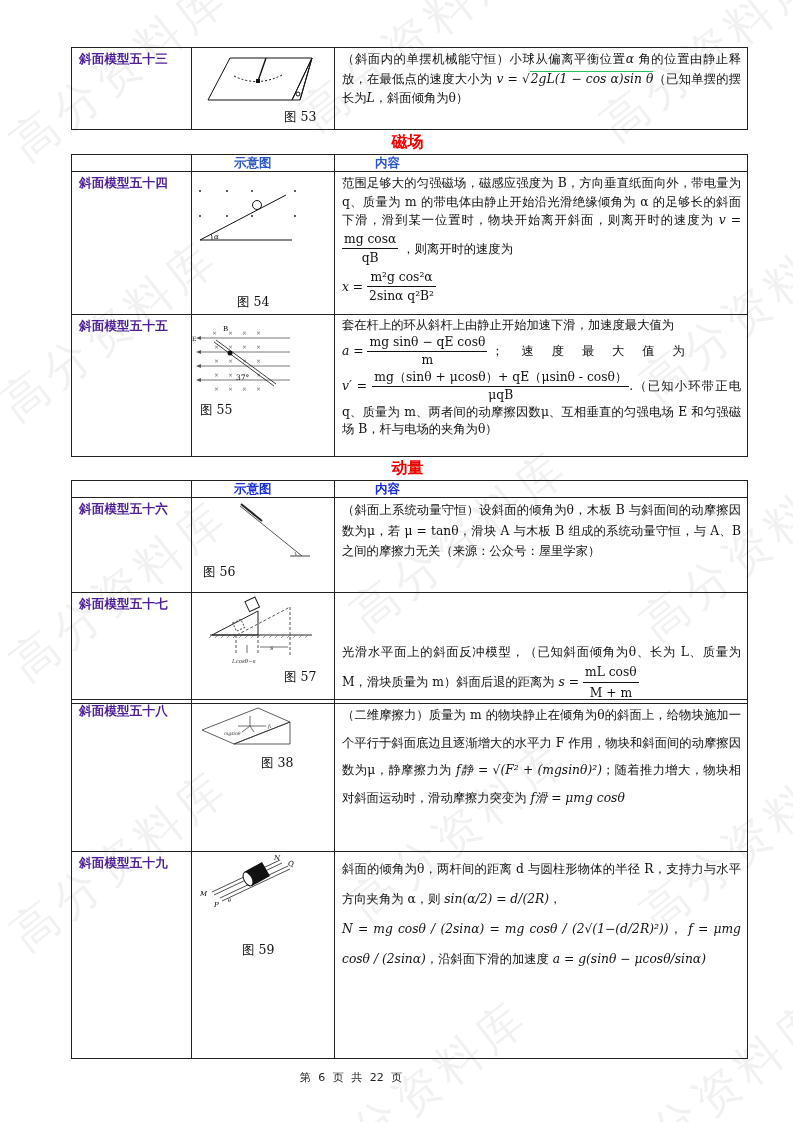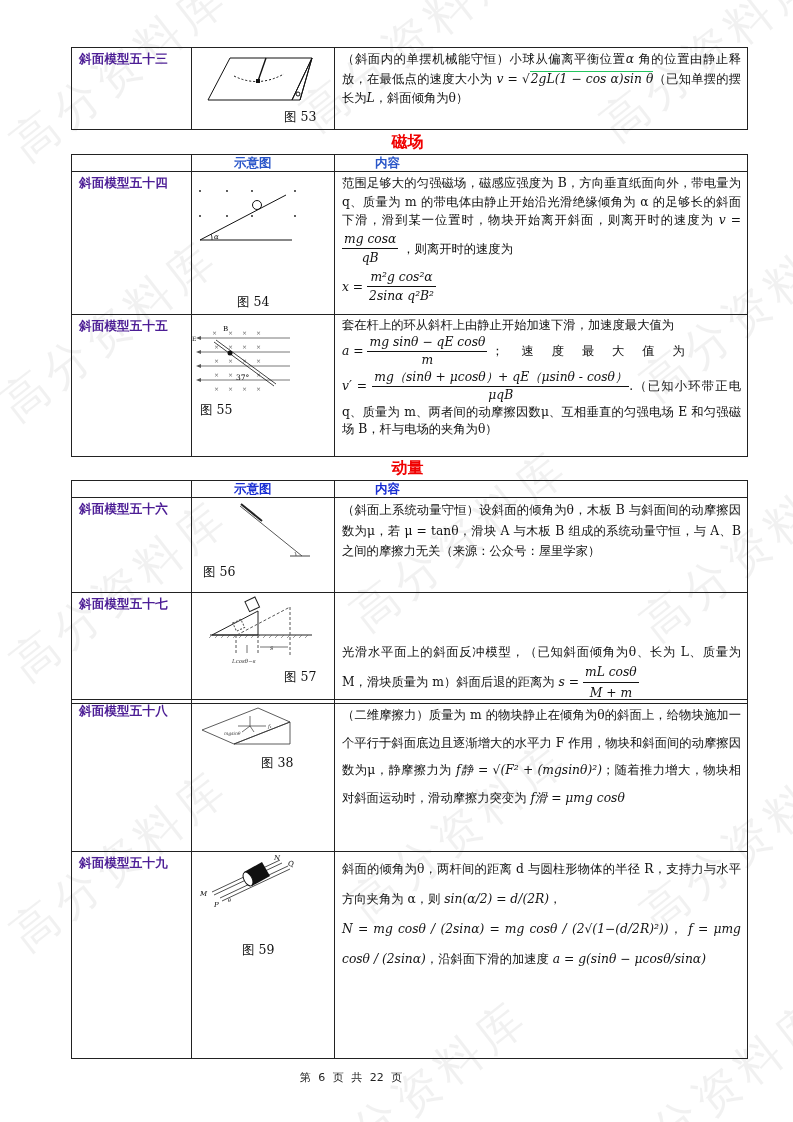--- a/index.html
+++ b/index.html
@@ -13,21 +13,21 @@
   .label { color: #4c1d95; font-weight: bold; font-family: "DejaVu Sans", sans-serif; font-size: 12.5px;
            padding: 3px 0 0 7px; letter-spacing: 0.2px; }
   .hdr { color: #2b57c9; font-weight: bold; font-family: "DejaVu Sans", sans-serif; font-size: 12.5px; height: 16px; line-height: 16px; }
   .hdr2 { padding-left: 42px; } .hdr3 { padding-left: 40px; }
   .hdr.blue2 { color: #1a2fd4; }
   .section { position: absolute; left: 71px; width: 673px; text-align: center; color: #f00000;
              font-weight: bold; font-family: "DejaVu Sans", sans-serif; font-size: 16px; }
   .txt { font-size: 12.3px; line-height: 19.5px; padding: 2px 6px 0 7px; text-align: justify; }
   .fig { position: relative; height: 100%; }
   .figcap { position: absolute; font-size: 12.5px; }
-  .frac { display: inline-block; vertical-align: middle; text-align: center; font-style: italic; }
+  .frac { display: inline-block; vertical-align: middle; text-align: center; }
   .frac .n { display: block; border-bottom: 1px solid #111; padding: 0 2px; }
   .frac .d { display: block; padding: 0 2px; }
   i, .it { font-style: italic; }
   .sqrt { border-top: 1px solid #22c55e; padding-left: 1px; font-style: italic; }
   .footer { position: absolute; top: 1070px; left: 0; width: 702px; text-align: center;
             font-family: "DejaVu Sans", sans-serif; font-size: 11px; color: #222; word-spacing: 4px; }
   svg { position: absolute; }
 </style>
 </head>
 <body>

